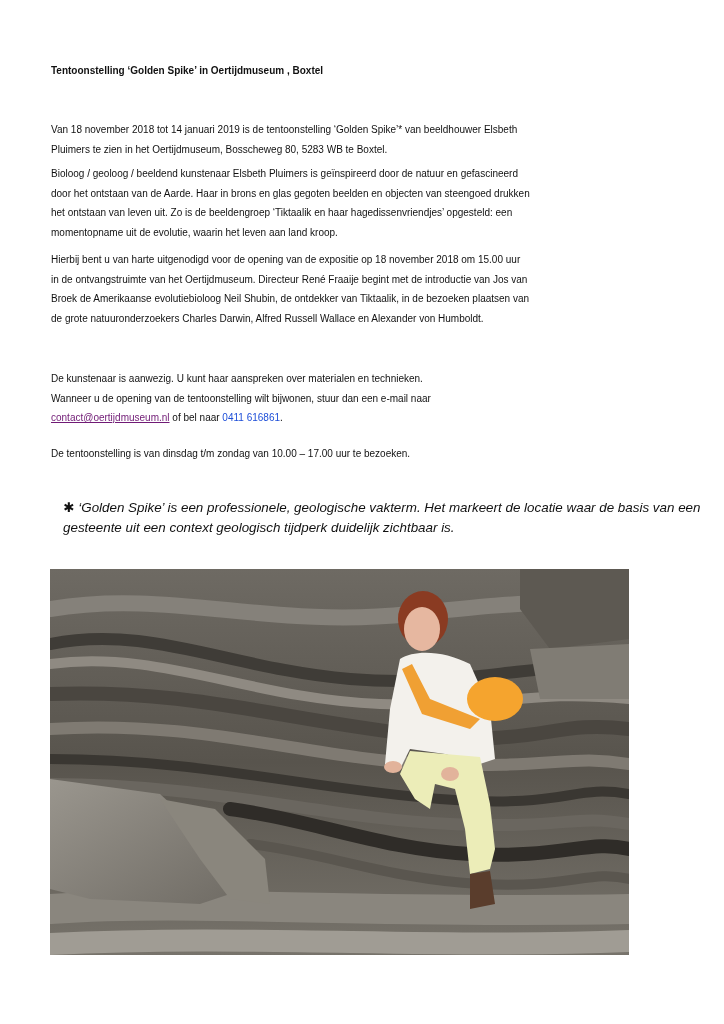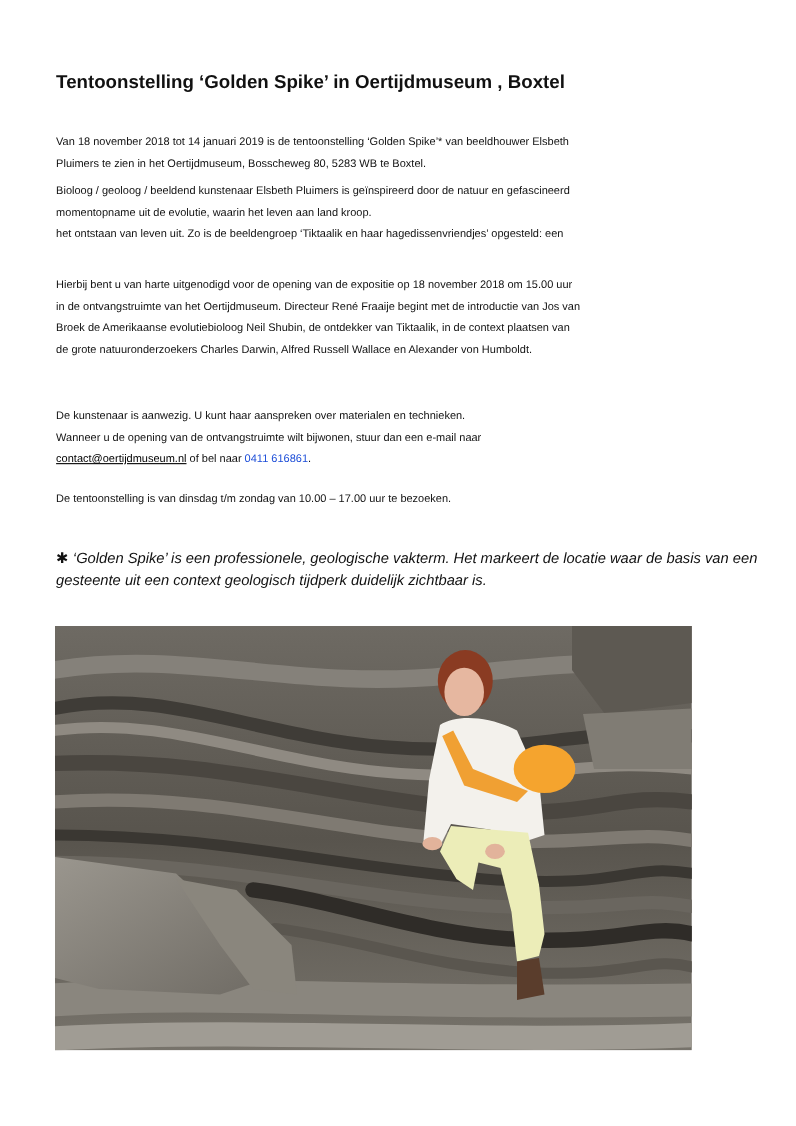--- a/index.html
+++ b/index.html
@@ -1,61 +1,62 @@
 <!DOCTYPE html>
 <html><head>
   <meta charset="utf-8">
   <style>
     html, body { margin: 0; padding: 0; background: #ffffff; }
     body { width: 724px; height: 1024px; position: relative; overflow: hidden;
            font-family: "Liberation Sans", "DejaVu Sans", sans-serif; color: #111; }
     .page { position: absolute; left: 51px; top: 0; width: 620px; }
-    .title { position: absolute; top: 65px; left: 0; font-weight: bold; font-size: 17px; white-space: nowrap; }
+    .title { position: absolute; top: 65px; left: 0; font-weight: bold; font-size: 10px; white-space: nowrap; }
     .para { position: absolute; left: 0; font-size: 10px; line-height: 19.6px; white-space: nowrap; }
     .para div { height: 19.6px; }
     .p1 { top: 120px; }
     .p2 { top: 164px; }
     .p3 { top: 250px; }
     .p4 { top: 353px; margin-top: 16px; }
     .p5 { top: 444px; }
     .note { position: absolute; left: 0; top: 498px; font-style: italic; font-size: 13.4px; line-height: 19.6px; white-space: nowrap; }
-    .note div { height: 19.6px; }
+    .note div { height: 19.6px; margin-left: 12px; }
     .star { font-style: normal; font-weight: bold; margin-right: 4px; }
-    .link { color: #000000; text-decoration: underline; cursor: pointer; }
+    .link { color: #701a75; text-decoration: underline; cursor: pointer; }
     .phone { color: #1d4ed8; }
     .photo { position: absolute; left: 50px; top: 569px; width: 579px; height: 386px; overflow: hidden; }
     .photo svg { display: block; }
   </style>
 </head>
 <body>
 
 <div class="page">
   <div class="title">Tentoonstelling ‘Golden Spike’ in Oertijdmuseum , Boxtel</div>
 
   <div class="para p1">
     <div>Van 18 november 2018 tot 14 januari 2019 is de tentoonstelling ‘Golden Spike’* van beeldhouwer Elsbeth</div>
     <div>Pluimers te zien in het Oertijdmuseum, Bosscheweg 80, 5283 WB te Boxtel.</div>
   </div>
 
   <div class="para p2">
     <div>Bioloog / geoloog / beeldend kunstenaar Elsbeth Pluimers is geïnspireerd door de natuur en gefascineerd</div>
+    <div>door het ontstaan van de Aarde. Haar in brons en glas gegoten beelden en objecten van steengoed drukken</div>
+    <div>het ontstaan van leven uit. Zo is de beeldengroep ‘Tiktaalik en haar hagedissenvriendjes’ opgesteld: een</div>
     <div>momentopname uit de evolutie, waarin het leven aan land kroop.</div>
-    <div>het ontstaan van leven uit. Zo is de beeldengroep ‘Tiktaalik en haar hagedissenvriendjes’ opgesteld: een</div>
   </div>
 
   <div class="para p3">
     <div>Hierbij bent u van harte uitgenodigd voor de opening van de expositie op 18 november 2018 om 15.00 uur</div>
     <div>in de ontvangstruimte van het Oertijdmuseum. Directeur René Fraaije begint met de introductie van Jos van</div>
-    <div>Broek de Amerikaanse evolutiebioloog Neil Shubin, de ontdekker van Tiktaalik, in de context plaatsen van</div>
+    <div>Broek de Amerikaanse evolutiebioloog Neil Shubin, de ontdekker van Tiktaalik, in de bezoeken plaatsen van</div>
     <div>de grote natuuronderzoekers Charles Darwin, Alfred Russell Wallace en Alexander von Humboldt.</div>
   </div>
 
   <div class="para p4">
     <div>De kunstenaar is aanwezig. U kunt haar aanspreken over materialen en technieken.</div>
-    <div>Wanneer u de opening van de ontvangstruimte wilt bijwonen, stuur dan een e-mail naar</div>
+    <div>Wanneer u de opening van de tentoonstelling wilt bijwonen, stuur dan een e-mail naar</div>
     <div><a class="link">contact@oertijdmuseum.nl</a><span> of bel naar </span><span class="phone">0411 616861</span><span>.</span></div>
   </div>
 
   <div class="para p5">De tentoonstelling is van dinsdag t/m zondag van 10.00 – 17.00 uur te bezoeken.</div>
 
   <div class="note">
     <div><span class="star">✱</span><span>‘Golden Spike’  is een professionele, geologische vakterm. Het markeert de locatie waar de basis van een</span></div>
     <div>gesteente uit een context geologisch tijdperk duidelijk zichtbaar is.</div>
   </div>
 </div>

